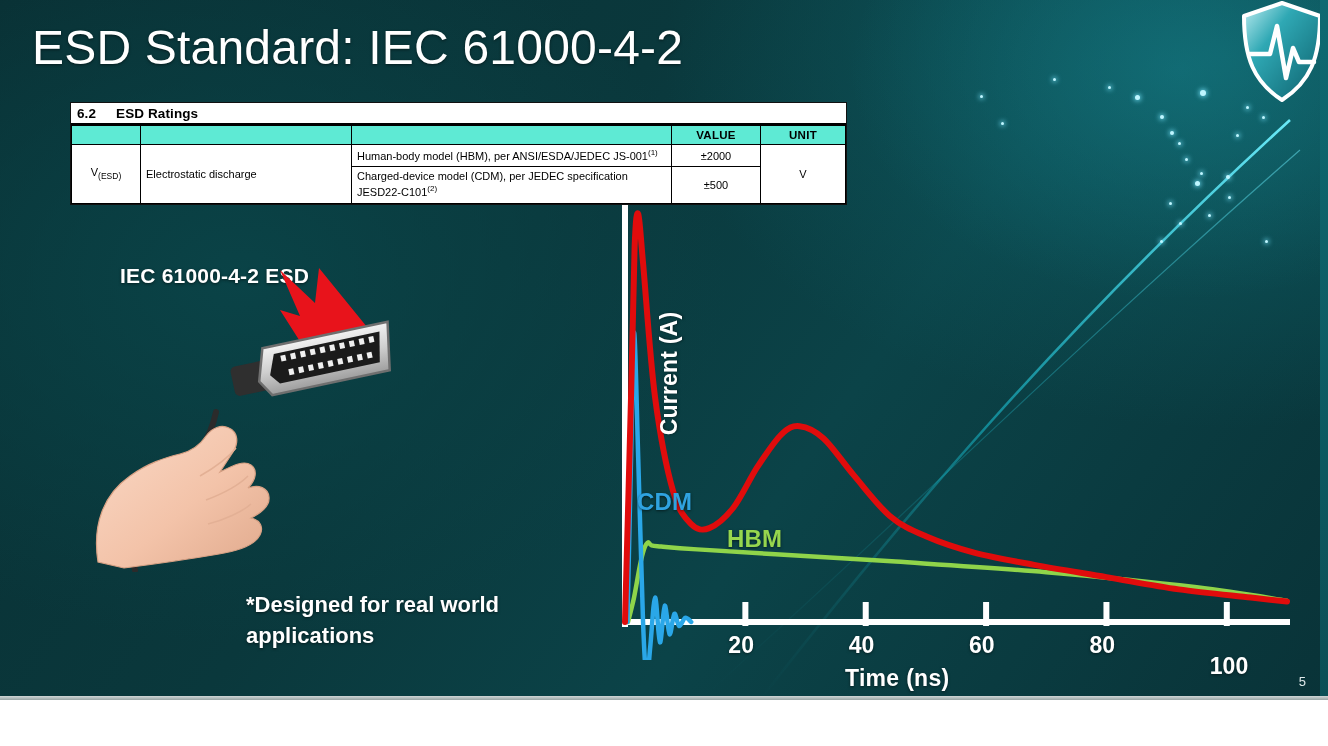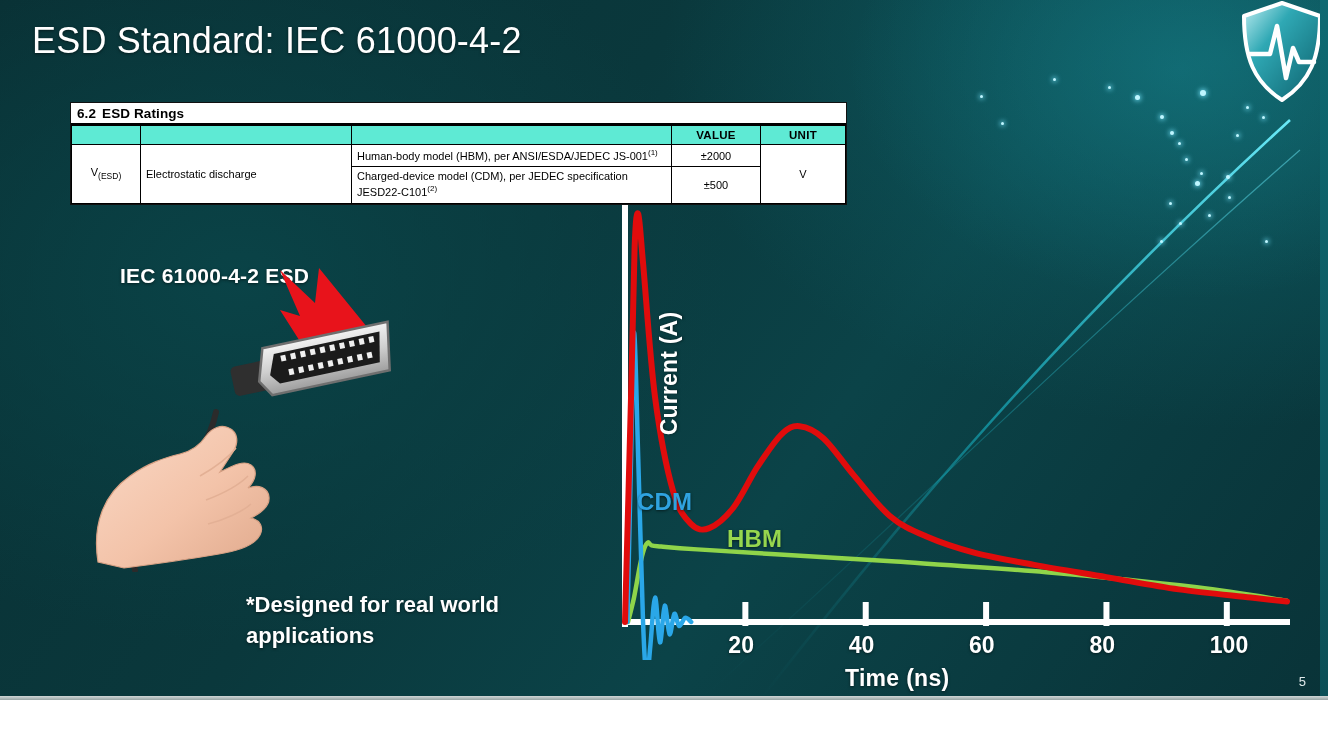--- a/index.html
+++ b/index.html
@@ -27,41 +27,41 @@
     background:linear-gradient(#0e6a72,#0b4f56);
   }
 
   
   .sweep{position:absolute;left:0;top:0;width:1328px;height:700px;pointer-events:none;}
   .star{position:absolute;border-radius:50%;background:#bff6ff;box-shadow:0 0 5px 1px rgba(120,230,255,.85);}
 
   
   .title{
     position:absolute;left:32px;top:20px;color:#ffffff;
-    font-size:36px;font-weight:400;letter-spacing:.2px;
+    font-size:48px;font-weight:400;letter-spacing:.2px;
     text-shadow:0 1px 3px rgba(0,0,0,.5);white-space:nowrap;
   }
   .brand{
     position:absolute;right:84px;top:22px;color:#eef7f8;
     font-size:34px;font-weight:400;letter-spacing:.3px;white-space:nowrap;
     text-shadow:0 1px 4px rgba(0,0,0,.45);
   }
   .shield{position:absolute;right:0px;top:-4px;width:92px;height:112px;}
 
   
   .tablewrap{
     position:absolute;left:70px;top:102px;width:775px;
     background:#ffffff;border:1px solid #111;
     font-family:"Liberation Sans",sans-serif;color:#000;
   }
   .tbl-title{
     padding:3px 6px 2px 6px;font-size:13.5px;font-weight:bold;
     border-bottom:2px solid #000;letter-spacing:.1px;
   }
-  .tbl-title .num{margin-right:6px;}
+  .tbl-title .num{margin-right:20px;}
   table.esd{border-collapse:collapse;width:100%;font-size:11px;}
   table.esd td,table.esd th{border:1px solid #000;padding:3px 5px;vertical-align:middle;}
   table.esd thead th{background:#5eead4;font-size:11.5px;font-weight:bold;text-align:center;letter-spacing:.3px;}
   .c-sym{width:58px;text-align:center;font-size:11px;}
   .c-par{width:200px;text-align:left;}
   .c-desc{text-align:left;line-height:1.25;}
   .c-val{width:78px;text-align:center;}
   .c-unit{width:74px;text-align:center;}
   .sub{font-size:8.5px;vertical-align:sub;}
   .sup{font-size:8px;vertical-align:super;}
@@ -285,21 +285,21 @@
       </svg>
 
       <div class="curve-label lab-cdm" style="color:#2fa3e0;text-align:center;">CDM</div>
       <div class="curve-label lab-hbm" style="color:#96d64e;">HBM</div>
 
       <div id="ticklabels">
           <div class="tick-label" style="left: 153.364px; top: 432px;">20</div>
           <div class="tick-label" style="left: 273.727px; top: 432px;">40</div>
           <div class="tick-label" style="left: 394.091px; top: 432px;">60</div>
           <div class="tick-label" style="left: 514.455px; top: 432px;">80</div>
-          <div class="tick-label" style="left: 634.818px; top: 432px;">100</div>
+          <div class="tick-label" style="left: 634.818px; top: 453px;">100</div>
         </div>
       <div class="xlab">Time (ns)</div>
     </div>
 
     <div class="slideno">5</div>
     <div class="rightedge"></div>
   </div>
 
   <div class="footerband">
     

